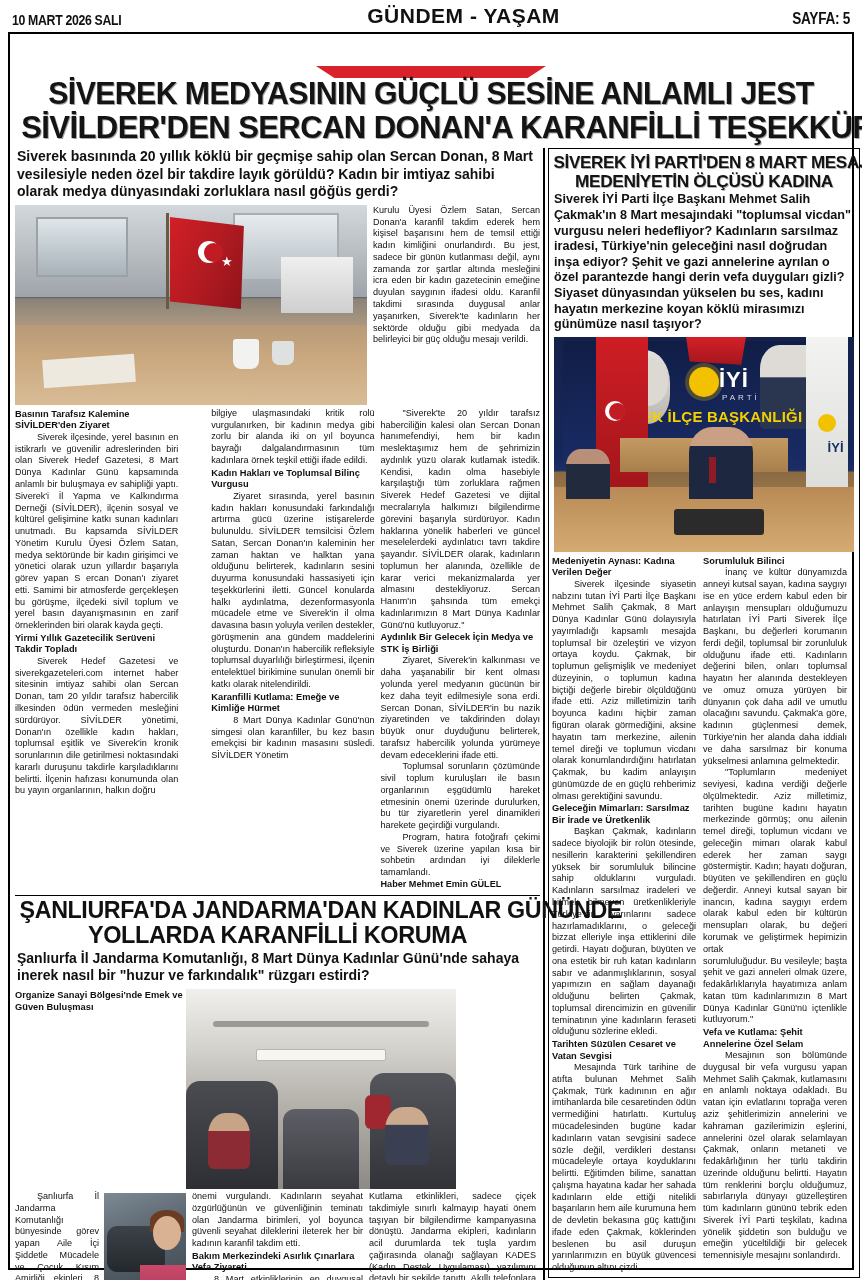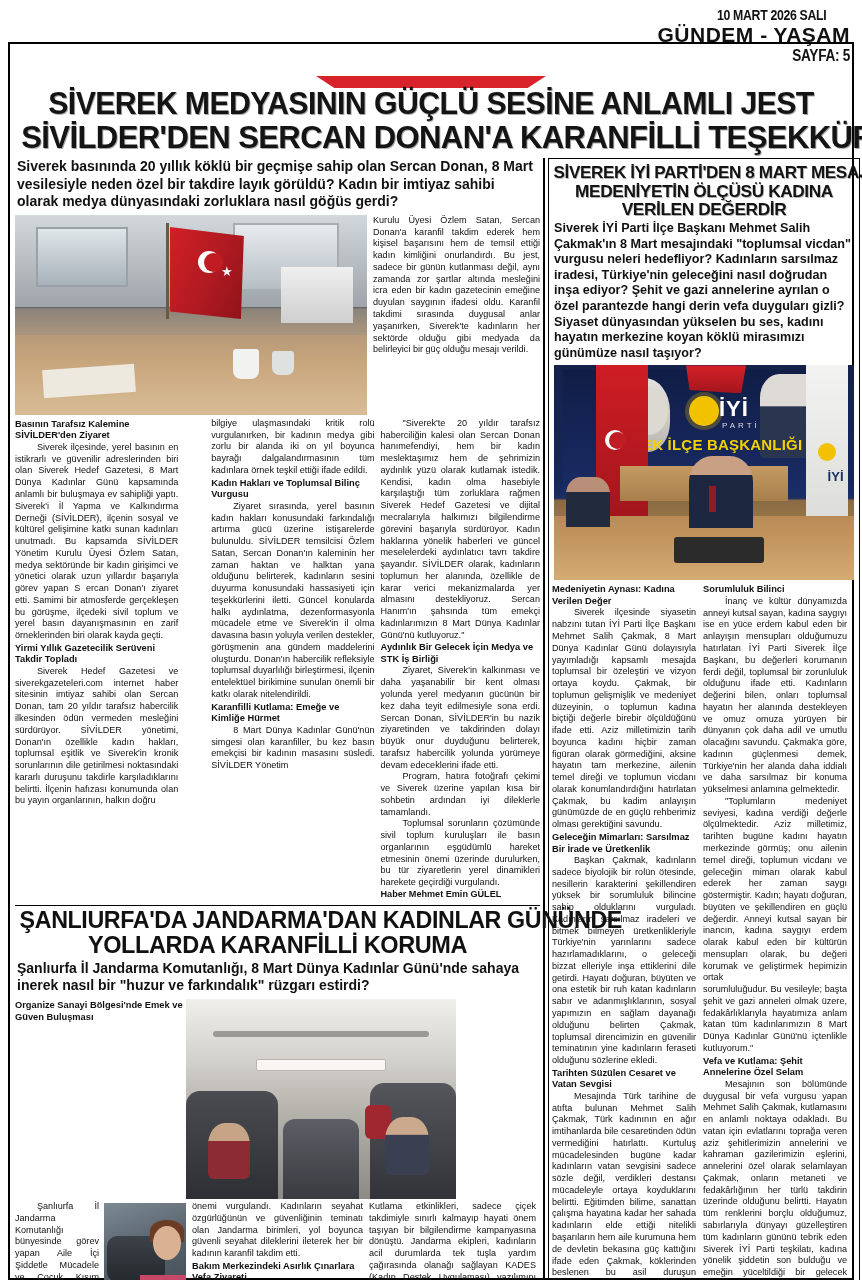--- a/index.html
+++ b/index.html
@@ -17,22 +17,21 @@
   .page {
     width: 862px; height: 1280px;
     position: relative;
     padding: 0 8px;
   }
 
   
   .masthead {
     display: flex; align-items: flex-end; justify-content: space-between;
     padding: 6px 4px 4px 4px;
-    height: 42px;
-    flex-direction: column;
+    height: 32px;
   }
   .masthead .date {
     font-size: 15px; font-weight: bold; letter-spacing: -0.4px;
     transform: scaleX(0.82); transform-origin: left bottom;
     white-space: nowrap;
   }
   .masthead .section {
     font-size: 21px; font-weight: bold; letter-spacing: 0.5px;
     white-space: nowrap;
   }
@@ -304,22 +303,22 @@
             <h4>Kadın Hakları ve Toplumsal Bilinç Vurgusu</h4>
             <p>Ziyaret sırasında, yerel basının kadın hakları konusundaki farkındalığı artırma gücü üzerine istişarelerde bulunuldu. SİVİLDER temsilcisi Özlem Satan, Sercan Donan'ın kaleminin her zaman haktan ve halktan yana olduğunu belirterek, kadınların sesini duyurma konusundaki hassasiyeti için teşekkürlerini iletti. Güncel konularda halkı aydınlatma, dezenformasyonla mücadele etme ve Siverek'in il olma davasına basın yoluyla verilen destekler, görüşmenin ana gündem maddelerini oluşturdu. Donan'ın habercilik refleksiyle toplumsal duyarlılığı birleştirmesi, ilçenin entelektüel birikimine sunulan önemli bir katkı olarak nitelendirildi.</p>
             <h4>Karanfilli Kutlama: Emeğe ve Kimliğe Hürmet</h4>
             <p>8 Mart Dünya Kadınlar Günü'nün simgesi olan karanfiller, bu kez basın emekçisi bir kadının masasını süsledi. SİVİLDER Yönetim</p>
           </div>
 
           <div class="col" style="width:167px;">
             <p>"Siverek'te 20 yıldır tarafsız haberciliğin kalesi olan Sercan Donan hanımefendiyi, hem bir kadın meslektaşımız hem de şehrimizin aydınlık yüzü olarak kutlamak istedik. Kendisi, kadın olma hasebiyle karşılaştığı tüm zorluklara rağmen Siverek Hedef Gazetesi ve dijital mecralarıyla halkımızı bilgilendirme görevini başarıyla sürdürüyor. Kadın haklarına yönelik haberleri ve güncel meselelerdeki aydınlatıcı tavrı takdire şayandır. SİVİLDER olarak, kadınların toplumun her alanında, özellikle de karar verici mekanizmalarda yer almasını destekliyoruz. Sercan Hanım'ın şahsında tüm emekçi kadınlarımızın 8 Mart Dünya Kadınlar Günü'nü kutluyoruz."</p>
             <h4>Aydınlık Bir Gelecek İçin Medya ve STK İş Birliği</h4>
             <p>Ziyaret, Siverek'in kalkınması ve daha yaşanabilir bir kent olması yolunda yerel medyanın gücünün bir kez daha teyit edilmesiyle sona erdi. Sercan Donan, SİVİLDER'in bu nazik ziyaretinden ve takdirinden dolayı büyük onur duyduğunu belirterek, tarafsız habercilik yolunda yürümeye devam edeceklerini ifade etti.</p>
+            <p>Toplumsal sorunların çözümünde sivil toplum kuruluşları ile basın organlarının eşgüdümlü hareket etmesinin önemi üzerinde durulurken, bu tür ziyaretlerin yerel dinamikleri harekete geçirdiği vurgulandı.</p>
             <p>Program, hatıra fotoğrafı çekimi ve Siverek üzerine yapılan kısa bir sohbetin ardından iyi dileklerle tamamlandı.</p>
-            <p>Toplumsal sorunların çözümünde sivil toplum kuruluşları ile basın organlarının eşgüdümlü hareket etmesinin önemi üzerinde durulurken, bu tür ziyaretlerin yerel dinamikleri harekete geçirdiği vurgulandı.</p>
             <p class="noind" style="font-weight:bold;">Haber Mehmet Emin GÜLEL</p>
           </div>
         </div>
 
         <div class="sec2">
           <div class="sec2-head">
             <span class="a">ŞANLIURFA'DA JANDARMA'DAN KADINLAR GÜNÜNDE</span>
             <span class="b">YOLLARDA KARANFİLLİ KORUMA</span>
           </div>
           <div class="deck" style="margin-top:2px;">Şanlıurfa İl Jandarma Komutanlığı, 8 Mart Dünya Kadınlar Günü'nde sahaya inerek nasıl bir "huzur ve farkındalık" rüzgarı estirdi?</div>
@@ -371,21 +370,20 @@
       </div>
 
       <div class="vrule"></div>
 
       <div class="right-zone">
         <div class="rbox">
 
           <div class="rhead">
             <span class="r1">SİVEREK İYİ PARTİ'DEN 8 MART MESAJI</span>
             <span class="r2">MEDENİYETİN ÖLÇÜSÜ KADINA</span>
-            <span class="r3">VERİLEN DEĞERDİR</span>
           </div>
 
           <div class="deck-r">Siverek İYİ Parti İlçe Başkanı Mehmet Salih Çakmak'ın 8 Mart mesajındaki "toplumsal vicdan" vurgusu neleri hedefliyor? Kadınların sarsılmaz iradesi, Türkiye'nin geleceğini nasıl doğrudan inşa ediyor? Şehit ve gazi annelerine ayrılan o özel parantezde hangi derin vefa duyguları gizli? Siyaset dünyasından yükselen bu ses, kadını hayatın merkezine koyan köklü mirasımızı günümüze nasıl taşıyor?</div>
 
           <div class="photo photo2">
             <div class="p2bg"></div>
             <div class="p2-banner"></div>
             <div class="p2-ata"></div>
             <div class="p2-ata2"></div>
             <div class="p2-man2"></div>

